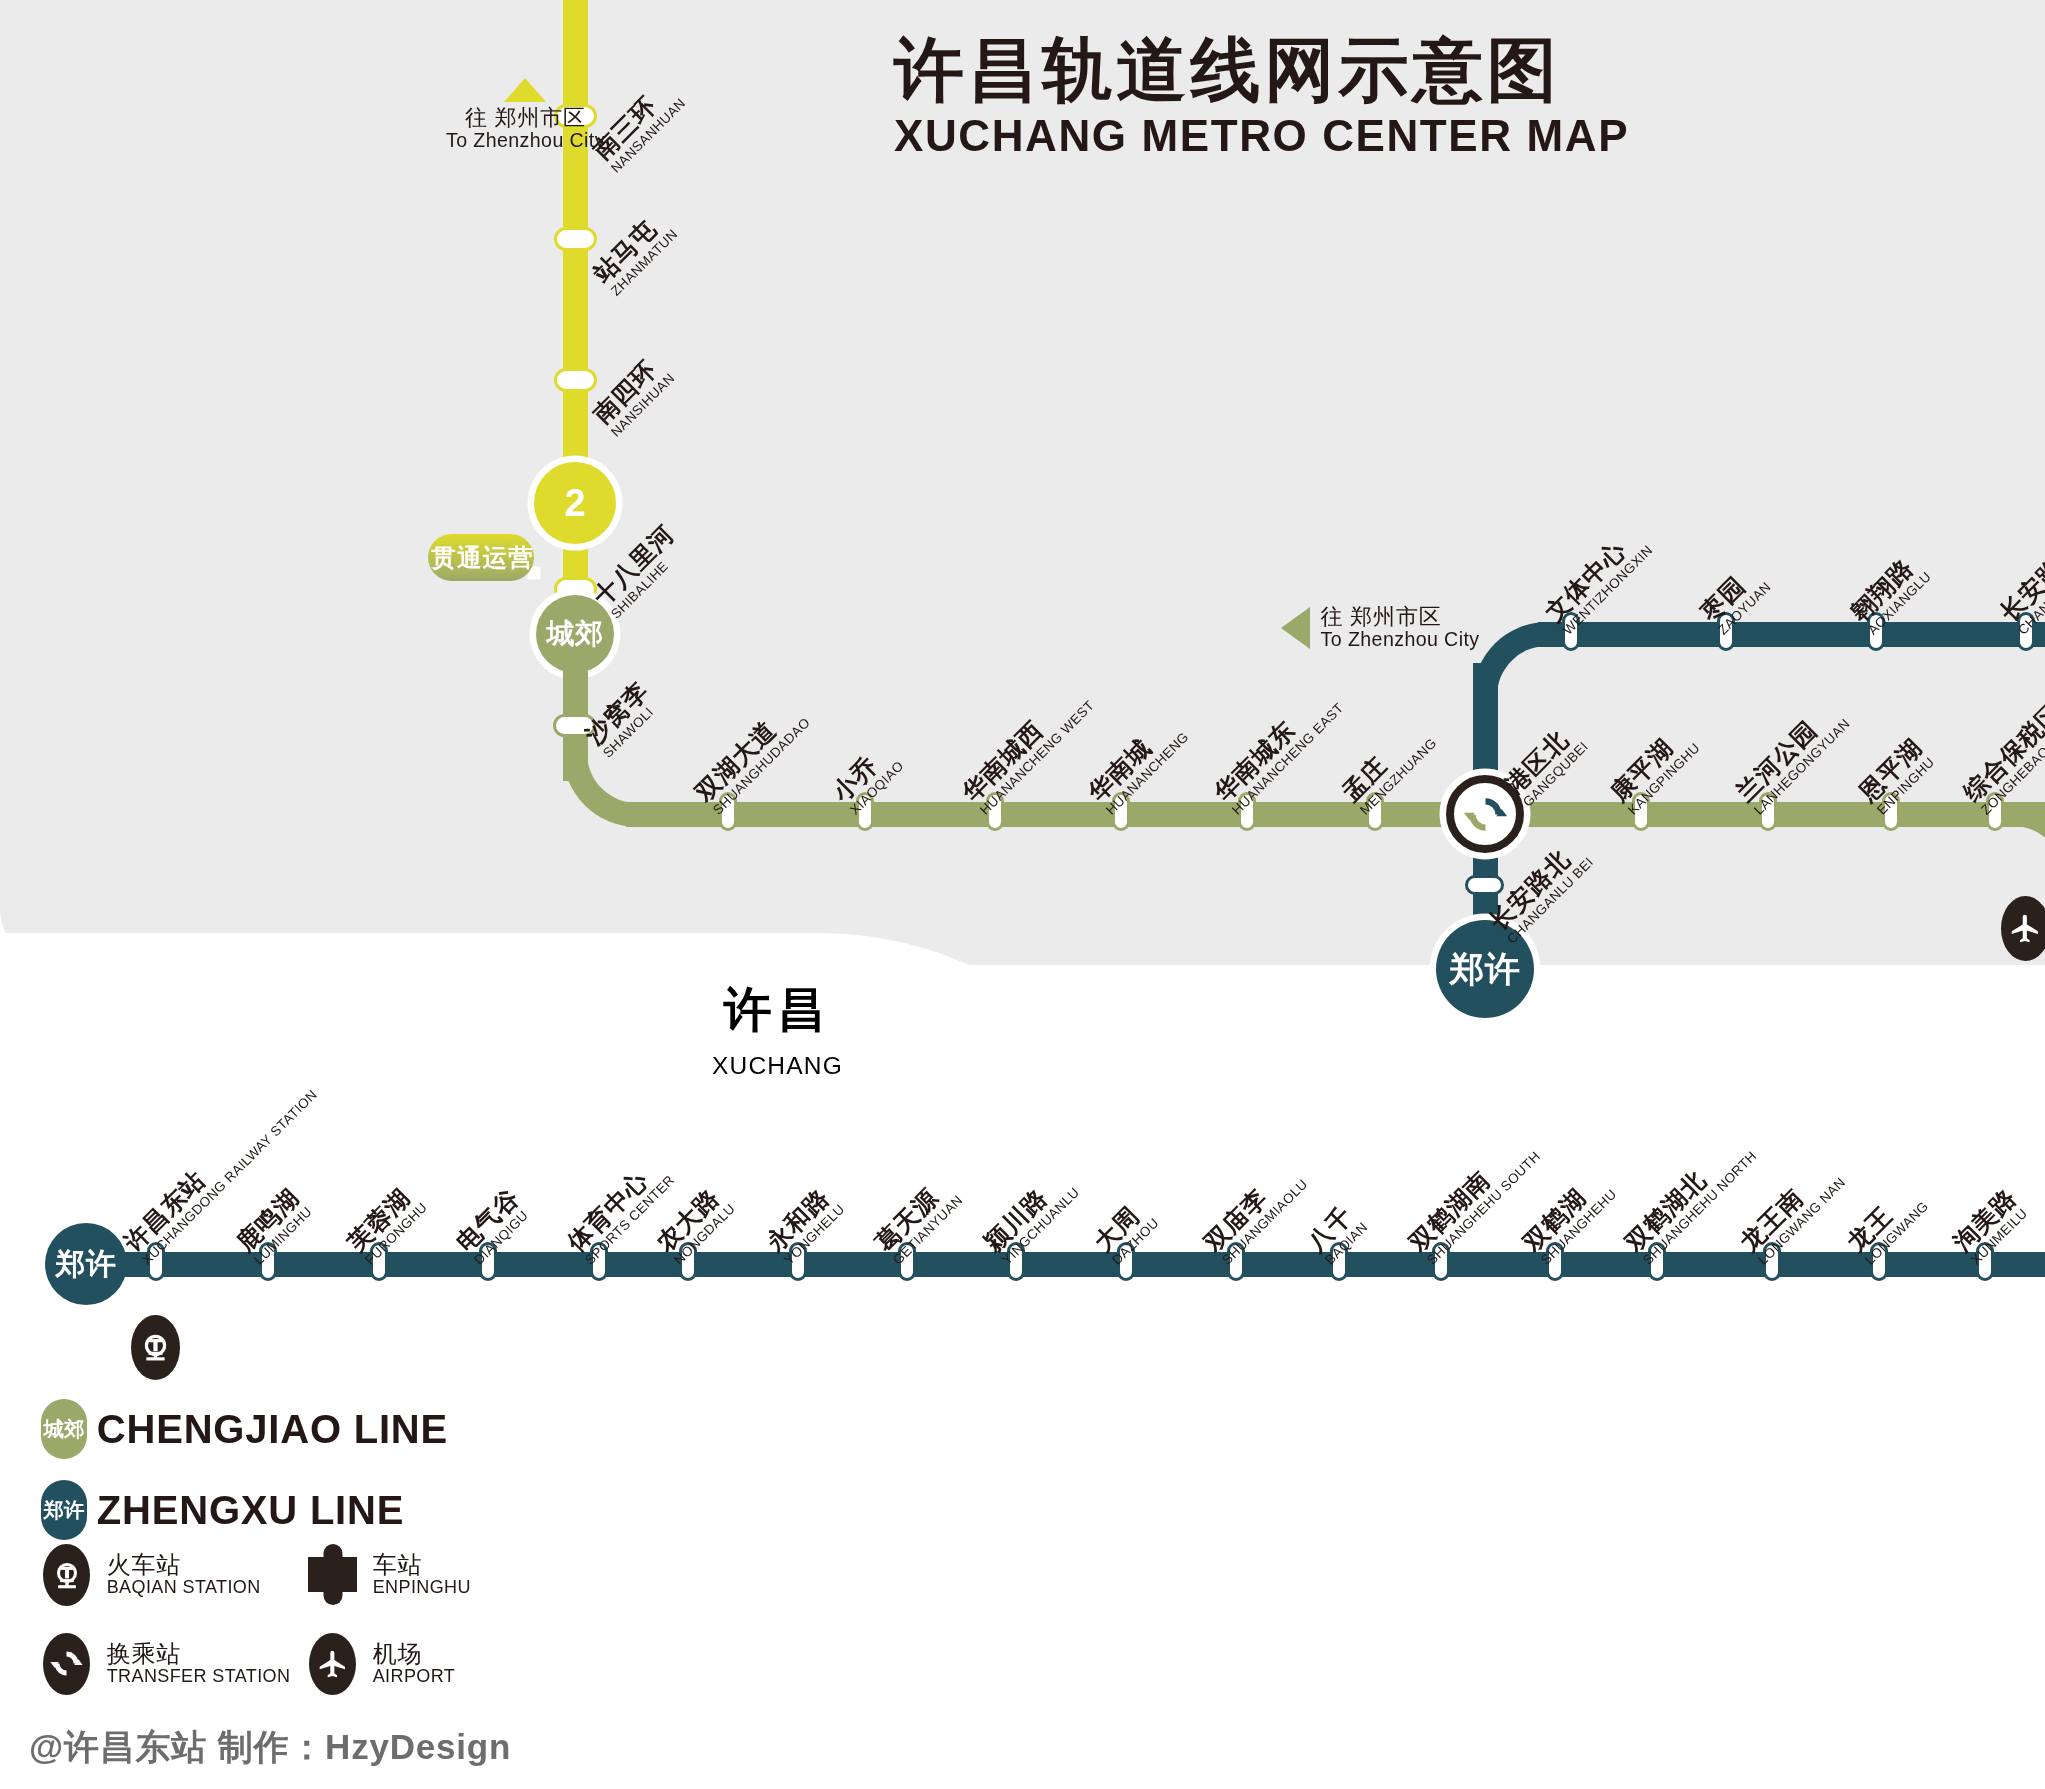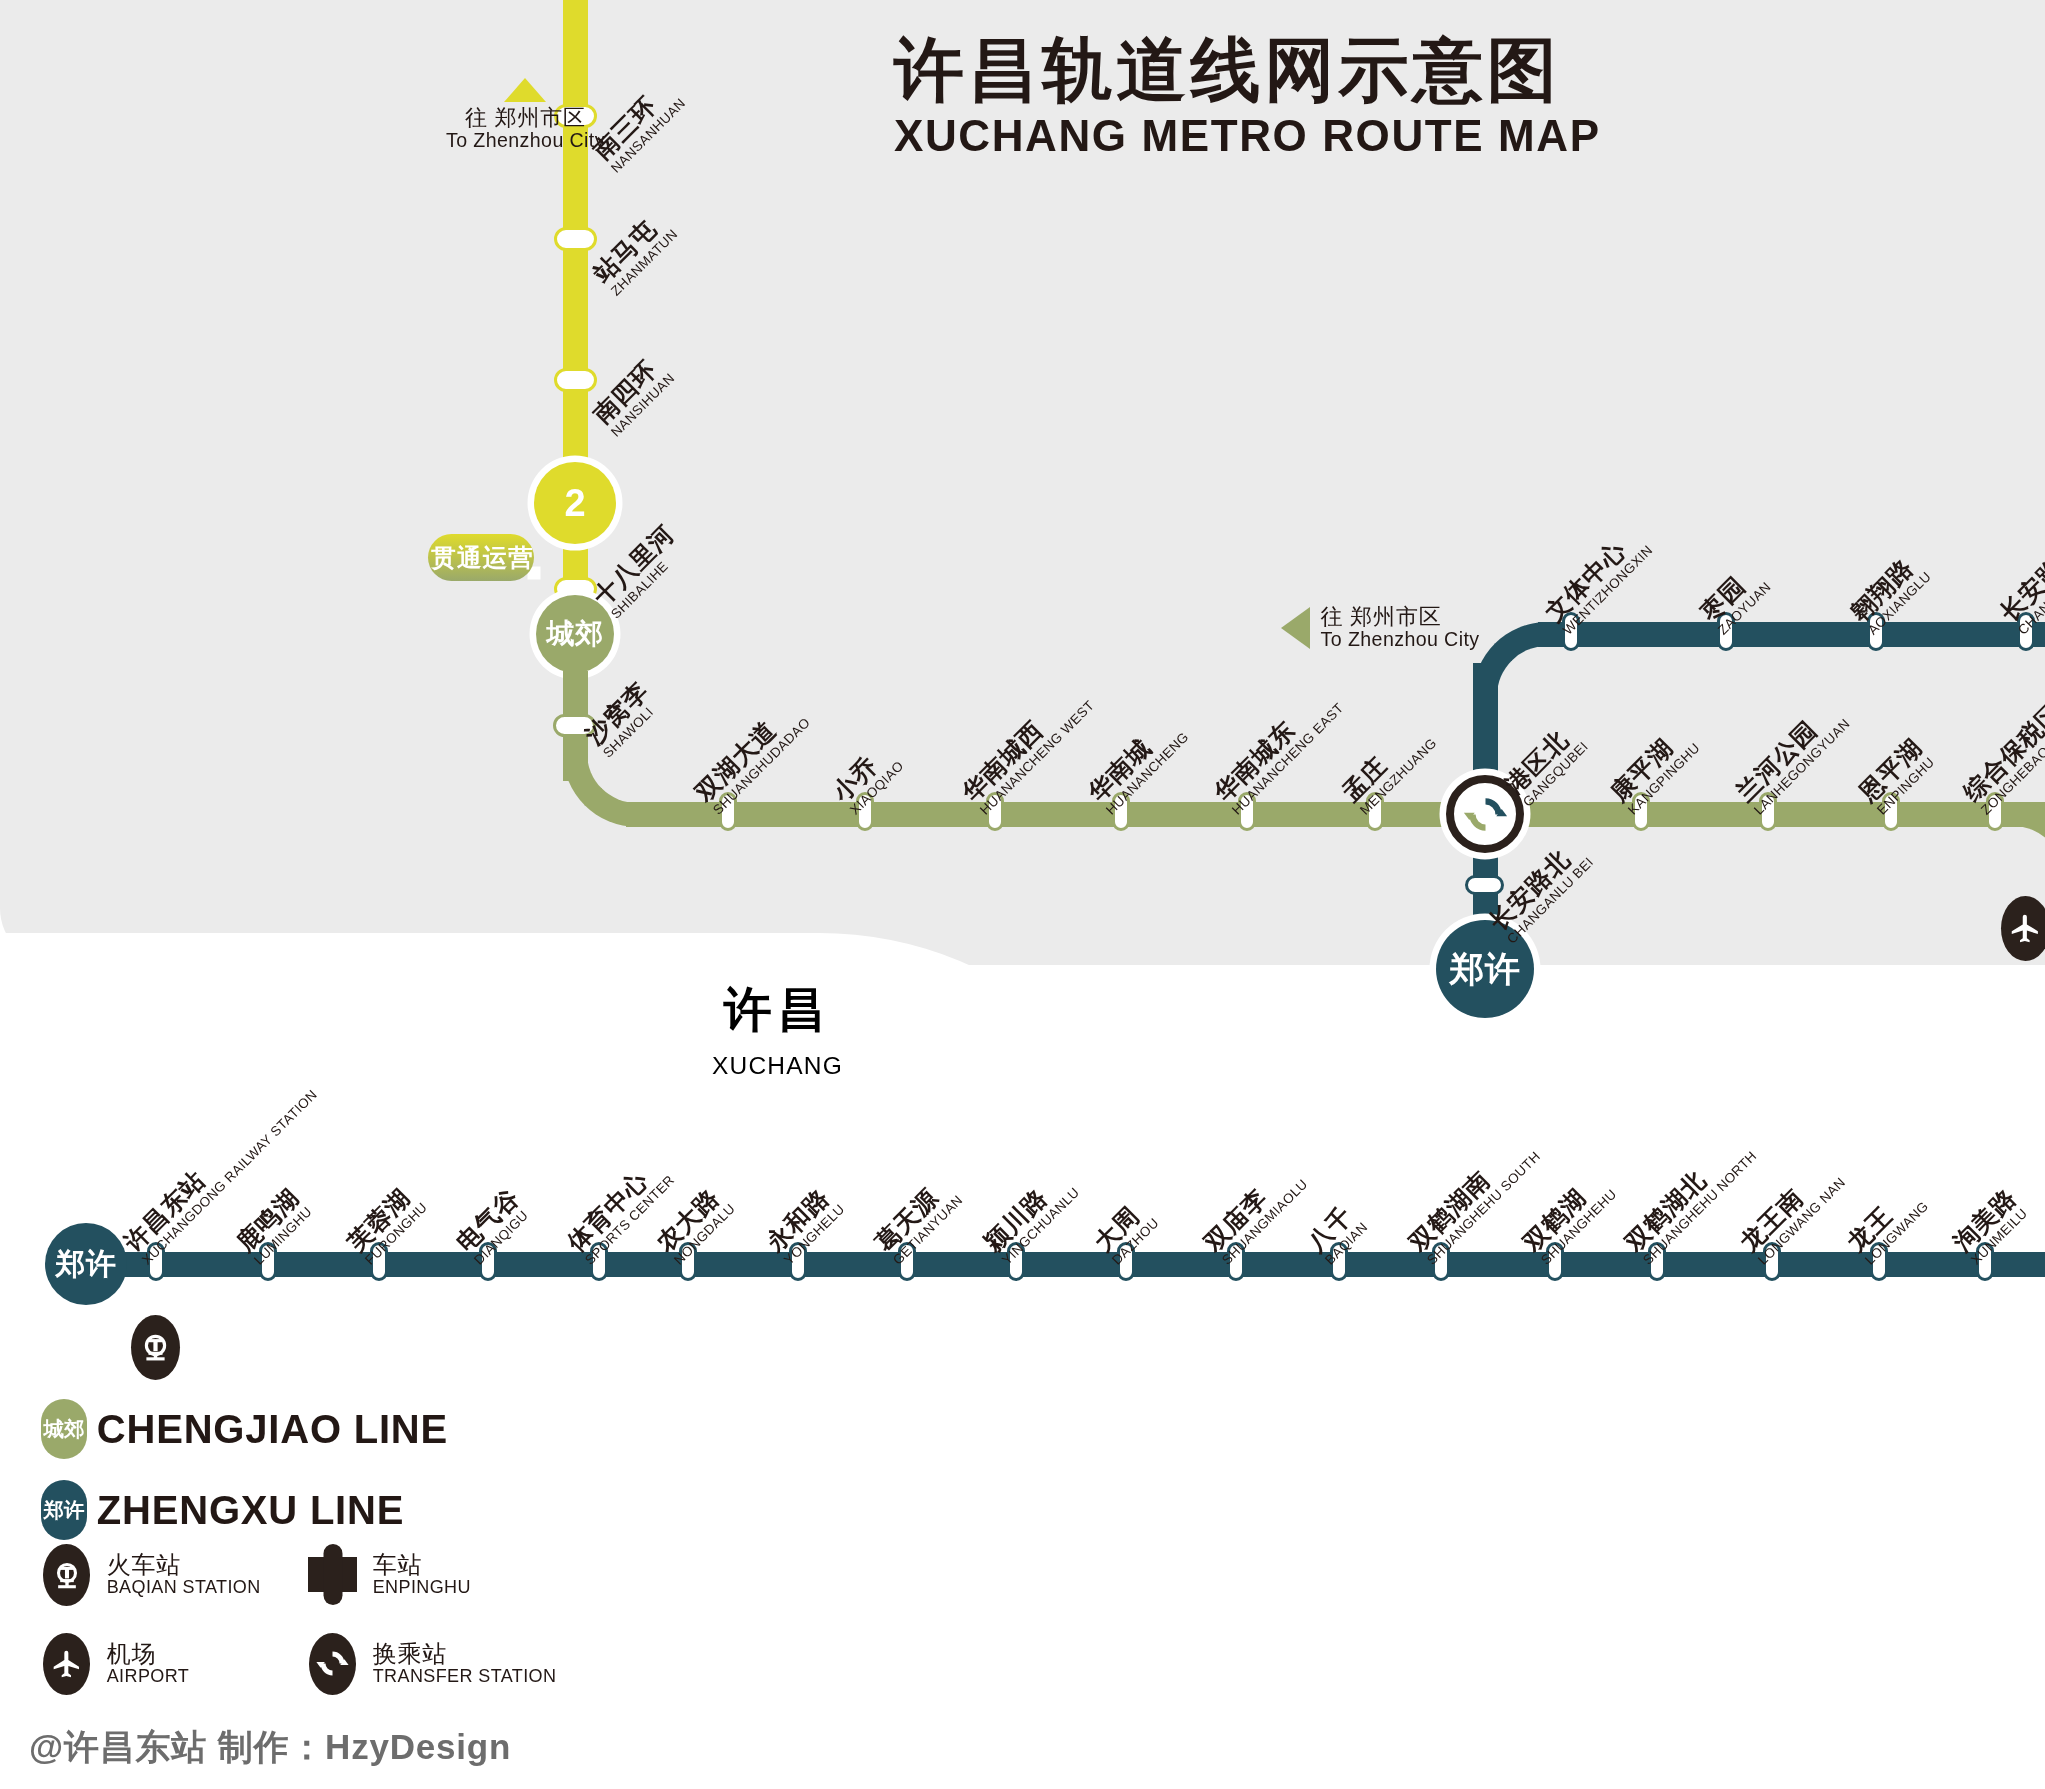--- a/index.html
+++ b/index.html
@@ -103,21 +103,21 @@
 <body>
 
 <div id="stage">
 
   <div id="panel-top-round" class="panel-gray"></div>
   <div id="panel-bottom"></div>
   <div id="panel-white"></div>
 
   <div id="title-block">
     <div id="title-cn">许昌轨道线网示意图</div>
-    <div id="title-en">XUCHANG METRO ROUTE MAP</div>
+    <div id="title-en">XUCHANG METRO CENTER MAP</div>
   </div>
 
   <div class="region" style="left:712px;top:986px;">
     <div class="cn">许昌</div>
     <div class="en">XUCHANG</div>
   </div>
 
   <div class="seg yellow" style="left:563px;top:0px;width:24.5px;height:597px;"></div>
 
   <div class="seg green" style="left:563px;top:589px;width:24.5px;height:155px;"></div>
@@ -449,45 +449,45 @@
         <div class="ic-txt">
           <span class="cn">车站</span>
           <span class="en">ENPINGHU</span>
         </div>
       </div>
     </div>
     <div class="ic-row">
       <div class="ic-cell">
         <div class="ic-mark">
           <div style="width:47px;height:62px;border-radius:50%;background:#2b211c;display:flex;align-items:center;justify-content:center;">
-            <svg width="32" height="32" viewBox="0 0 24 24">
-                <path fill="#fff" d="M21 16v-2l-8-5V3.5A1.5 1.5 0 0 0 11.5 2 1.5 1.5 0 0 0 10 3.5V9l-8 5v2l8-2.5V19l-2 1.5V22l3.5-1 3.5 1v-1.5L13 19v-5.5z"></path>
-              </svg>
-          </div>
-        </div>
-        <div class="ic-txt">
-          <span class="cn">机场</span>
-          <span class="en">AIRPORT</span>
-        </div>
-      </div>
-      <div class="ic-cell">
-        <div class="ic-mark">
-          <div style="width:47px;height:62px;border-radius:50%;background:#2b211c;display:flex;align-items:center;justify-content:center;">
             <svg width="35" height="35" viewBox="0 0 100 100">
               <path d="M50 16 A34 34 0 0 1 84 50 L70 50 A20 20 0 0 0 50 30 Z" fill="#fff"></path>
               <polygon points="84,38 96,54 72,54" fill="#fff"></polygon>
               <path d="M50 84 A34 34 0 0 1 16 50 L30 50 A20 20 0 0 0 50 70 Z" fill="#fff"></path>
               <polygon points="16,62 4,46 28,46" fill="#fff"></polygon>
             </svg>
           </div>
         </div>
         <div class="ic-txt">
           <span class="cn">换乘站</span>
           <span class="en">TRANSFER STATION</span>
         </div>
       </div>
+      <div class="ic-cell">
+        <div class="ic-mark">
+          <div style="width:47px;height:62px;border-radius:50%;background:#2b211c;display:flex;align-items:center;justify-content:center;">
+            <svg width="32" height="32" viewBox="0 0 24 24">
+                <path fill="#fff" d="M21 16v-2l-8-5V3.5A1.5 1.5 0 0 0 11.5 2 1.5 1.5 0 0 0 10 3.5V9l-8 5v2l8-2.5V19l-2 1.5V22l3.5-1 3.5 1v-1.5L13 19v-5.5z"></path>
+              </svg>
+          </div>
+        </div>
+        <div class="ic-txt">
+          <span class="cn">机场</span>
+          <span class="en">AIRPORT</span>
+        </div>
+      </div>
     </div>
   </div>
 
   <div id="credit">@许昌东站 制作：HzyDesign</div>
 
 </div>
 
 
 </body></html>

